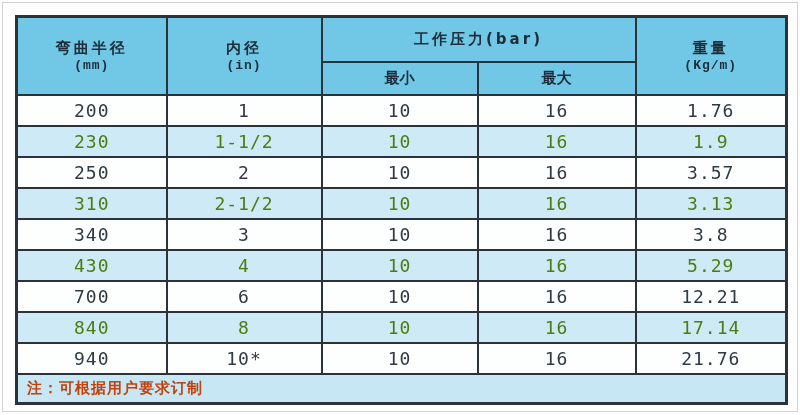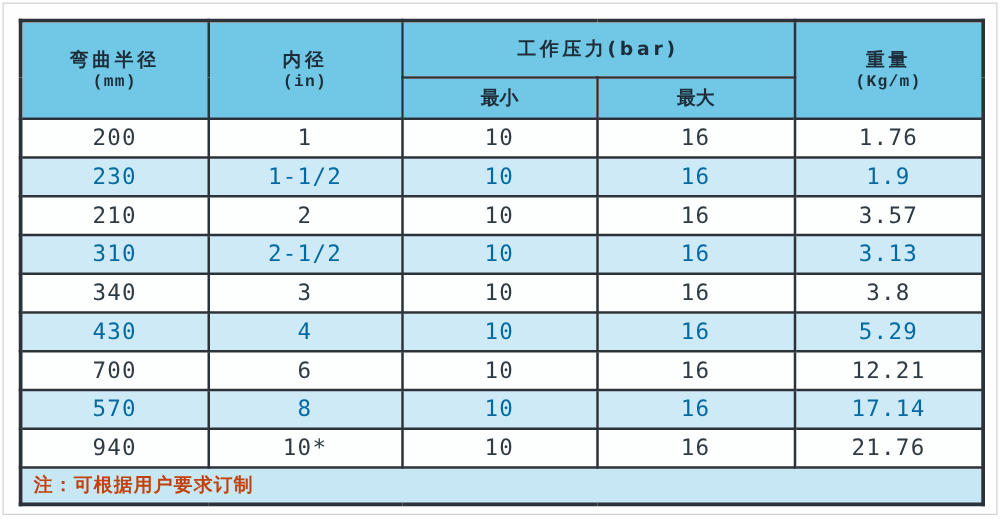--- a/index.html
+++ b/index.html
@@ -58,21 +58,21 @@
     font-family: Liberation Mono, monospace;
     line-height: 1.2;
   }
   tbody tr { height: 30px; }
   tbody td {
     font-family: "DejaVu Sans Mono", "Liberation Mono", monospace;
     font-size: 18px;
     color: #2f3a42;
     letter-spacing: 1px;
   }
-  tbody tr.alt td { background: var(--row-alt-bg, #cdeaf6); color: #0369a1; }
+  tbody tr.alt td { background: var(--row-alt-bg, #cdeaf6); color: #4d7c0f; }
   tbody tr.plain td { background: var(--row-bg, #fdfefe); }
   tfoot tr { height: 28px; }
   tfoot td.note-cell {
     background: var(--note-bg, #c7e7f4);
     text-align: left;
     font-size: 15px;
     font-weight: bold;
     color: #c2410c;
     padding-left: 9px;
     letter-spacing: 1px;
@@ -124,21 +124,21 @@
         <td>1.76</td>
       </tr>
       <tr class="alt">
         <td>230</td>
         <td>1-1/2</td>
         <td>10</td>
         <td>16</td>
         <td>1.9</td>
       </tr>
       <tr class="plain">
-        <td>210</td>
+        <td>250</td>
         <td>2</td>
         <td>10</td>
         <td>16</td>
         <td>3.57</td>
       </tr>
       <tr class="alt">
         <td>310</td>
         <td>2-1/2</td>
         <td>10</td>
         <td>16</td>
@@ -159,21 +159,21 @@
         <td>5.29</td>
       </tr>
       <tr class="plain">
         <td>700</td>
         <td>6</td>
         <td>10</td>
         <td>16</td>
         <td>12.21</td>
       </tr>
       <tr class="alt">
-        <td>570</td>
+        <td>840</td>
         <td>8</td>
         <td>10</td>
         <td>16</td>
         <td>17.14</td>
       </tr>
       <tr class="plain">
         <td>940</td>
         <td>10*</td>
         <td>10</td>
         <td>16</td>

